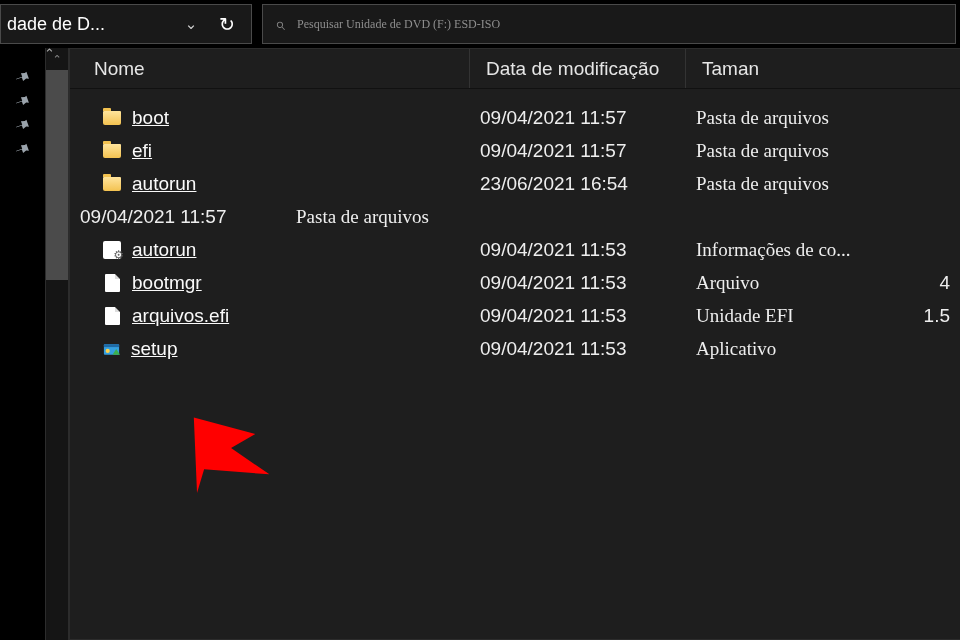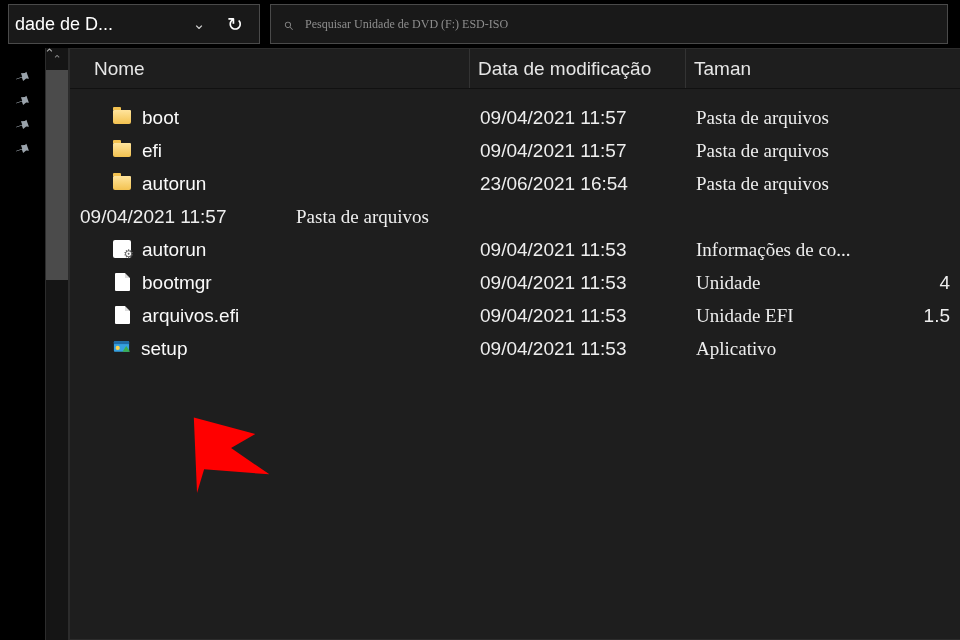--- a/index.html
+++ b/index.html
@@ -12,21 +12,21 @@
       background: #000;
       width: 960px;
       height: 640px;
       overflow: hidden;
       color: #e8e8e8;
     }
     .top-bar {
       display: flex;
       height: 48px;
       gap: 10px;
-      padding: 4px 8px;
+      padding: 4px 0;
     }
     .address-box {
       flex: 0 0 252px;
       height: 40px;
       border: 1px solid #4a4a4a;
       background: #191919;
       display: flex;
       align-items: center;
       padding: 0 8px 0 0;
       color: #fff;
@@ -128,21 +128,21 @@
     }
     .columns-header {
       display: flex;
       height: 40px;
       align-items: center;
       border-bottom: 1px solid #111;
       color: #e6e6e6;
       font-size: 19px;
     }
     .col {
-      padding: 0 8px;
+      padding: 0 16px;
       height: 100%;
       display: flex;
       align-items: center;
       border-right: 1px solid #333;
     }
     .col-name { flex: 0 0 400px; padding-left: 24px;}
     .col-date { flex: 0 0 216px; }
     .col-type { flex: 0 0 180px; }
     .col-size { flex: 1; border-right: none;}
     .file-list {
@@ -151,22 +151,24 @@
     .file-row {
       display: flex;
       align-items: center;
       height: 33px;
       font-size: 19px;
       color: #fafafa;
     }
     .cell-name {
       flex: 0 0 400px;
       display: flex;
-      padding-left: 42px;
+      align-items: center;
+      padding-left: 32px;
       gap: 10px;
+      text-decoration: underline;
     }
     .cell-date { flex: 0 0 216px; padding: 0 10px; color: #eee;}
     .cell-type { flex: 0 0 180px; padding: 0 10px; color: #eee; white-space: nowrap; overflow: hidden; text-overflow: ellipsis; font-family: Liberation Serif, serif;}
     .cell-size { flex: 1; padding: 0 10px; text-align: right; color: #eee;}
     .icon {
       width: 20px;
       height: 20px;
       display: inline-flex;
       align-items: center;
       justify-content: center;
@@ -342,21 +344,21 @@
           <div class="cell-size"></div>
         </div>
         <div class="file-row">
           <div class="cell-name">
             <span class="icon">
               <span class="file-icon-generic"></span>
             </span>
             <span>bootmgr</span>
           </div>
           <div class="cell-date">09/04/2021 11:53</div>
-          <div class="cell-type">Unidade</div>
+          <div class="cell-type">Arquivo</div>
           <div class="cell-size">4</div>
         </div>
         <div class="file-row">
           <div class="cell-name">
             <span class="icon">
               <span class="file-icon-generic"></span>
             </span>
             <span>arquivos.efi</span>
           </div>
           <div class="cell-date">09/04/2021 11:53</div>

